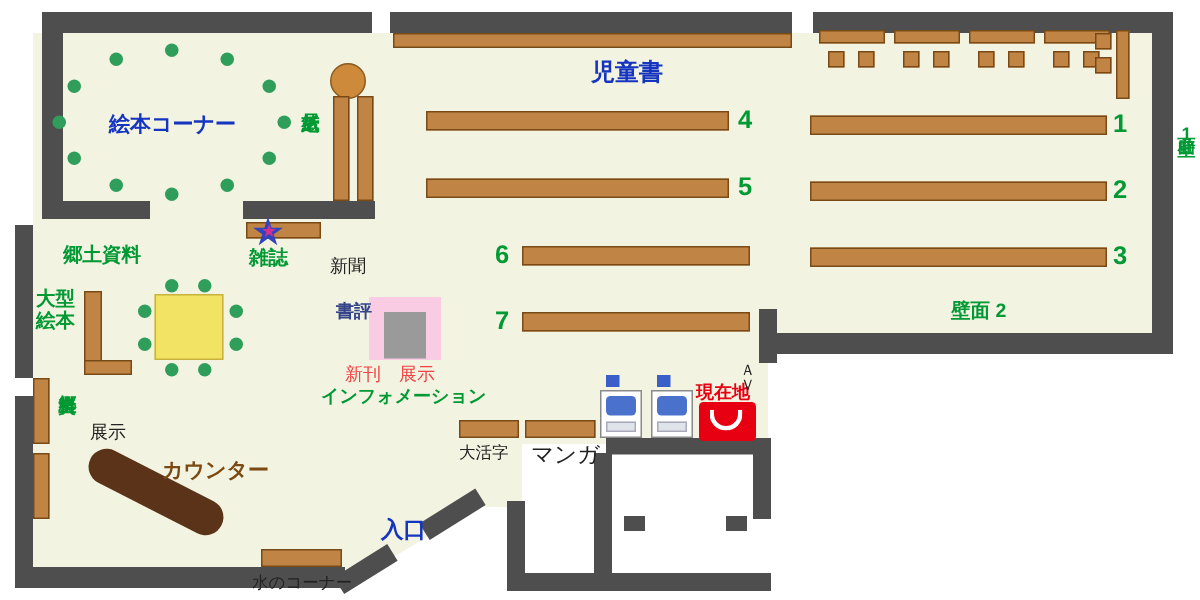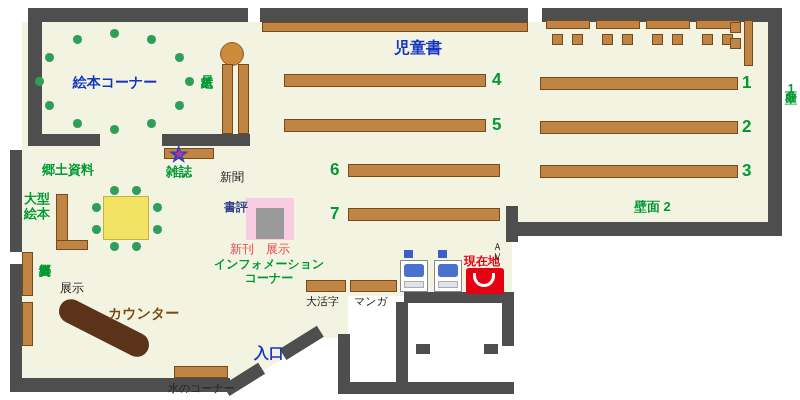--- a/index.html
+++ b/index.html
@@ -163,23 +163,22 @@
   <div class="lbl green" style="left:42px;top:161px;font-size:13px">郷土資料</div>
   <div class="lbl green" style="left:24px;top:192px;width:30px;font-size:13px;white-space:normal;word-break:break-all;line-height:1.15">大型絵本</div>
   <div class="lbl dark" style="left:60px;top:252px;font-size:12px">展示</div>
   <div class="lbl green vert" style="left:36px;top:254px;height:92px;font-size:12px">郷土資料</div>
   <div class="lbl brown" style="left:108px;top:305px;font-size:14px">カウンター</div>
   <div class="lbl dark" style="left:168px;top:353px;font-size:11px">水のコーナー</div>
   <div class="lbl blue" style="left:254px;top:344px;font-size:15px">入口</div>
   <div class="lbl navy" style="left:224px;top:199px;font-size:12px">書評</div>
   <div class="lbl maroon" style="left:230px;top:241px;font-size:12px">新刊　展示</div>
   <div class="lbl green" style="left:214px;top:256px;width:110px;text-align:center;font-size:12px">インフォメーション</div>
-  <div class="lbl green" style="left:214px;top:270px;width:110px;text-align:center;font-size:12px">コーナー</div>
   <div class="lbl dark" style="left:306px;top:266px;font-size:11px">大活字</div>
-  <div class="lbl dark" style="left:354px;top:266px;font-size:11px">マンガ</div>
+  <div class="lbl dark" style="left:354px;top:266px;font-size:15px">マンガ</div>
   <div class="lbl red" style="left:464px;top:253px;font-size:12px">現在地</div>
   <div class="lbl blue" style="left:394px;top:38px;font-size:16px">児童書</div>
   <div class="lbl green vert" style="left:782px;top:82px;height:56px;font-size:12px">壁面1</div>
   <div class="lbl green" style="left:634px;top:198px;font-size:13px">壁面 2</div>
   <div class="lbl dark vert" style="left:490px;top:208px;height:34px;font-size:10px">ＡＶ</div>
 
   <div class="num" style="left:492px;top:70px">4</div>
   <div class="num" style="left:492px;top:115px">5</div>
   <div class="num" style="left:330px;top:160px">6</div>
   <div class="num" style="left:330px;top:204px">7</div>

